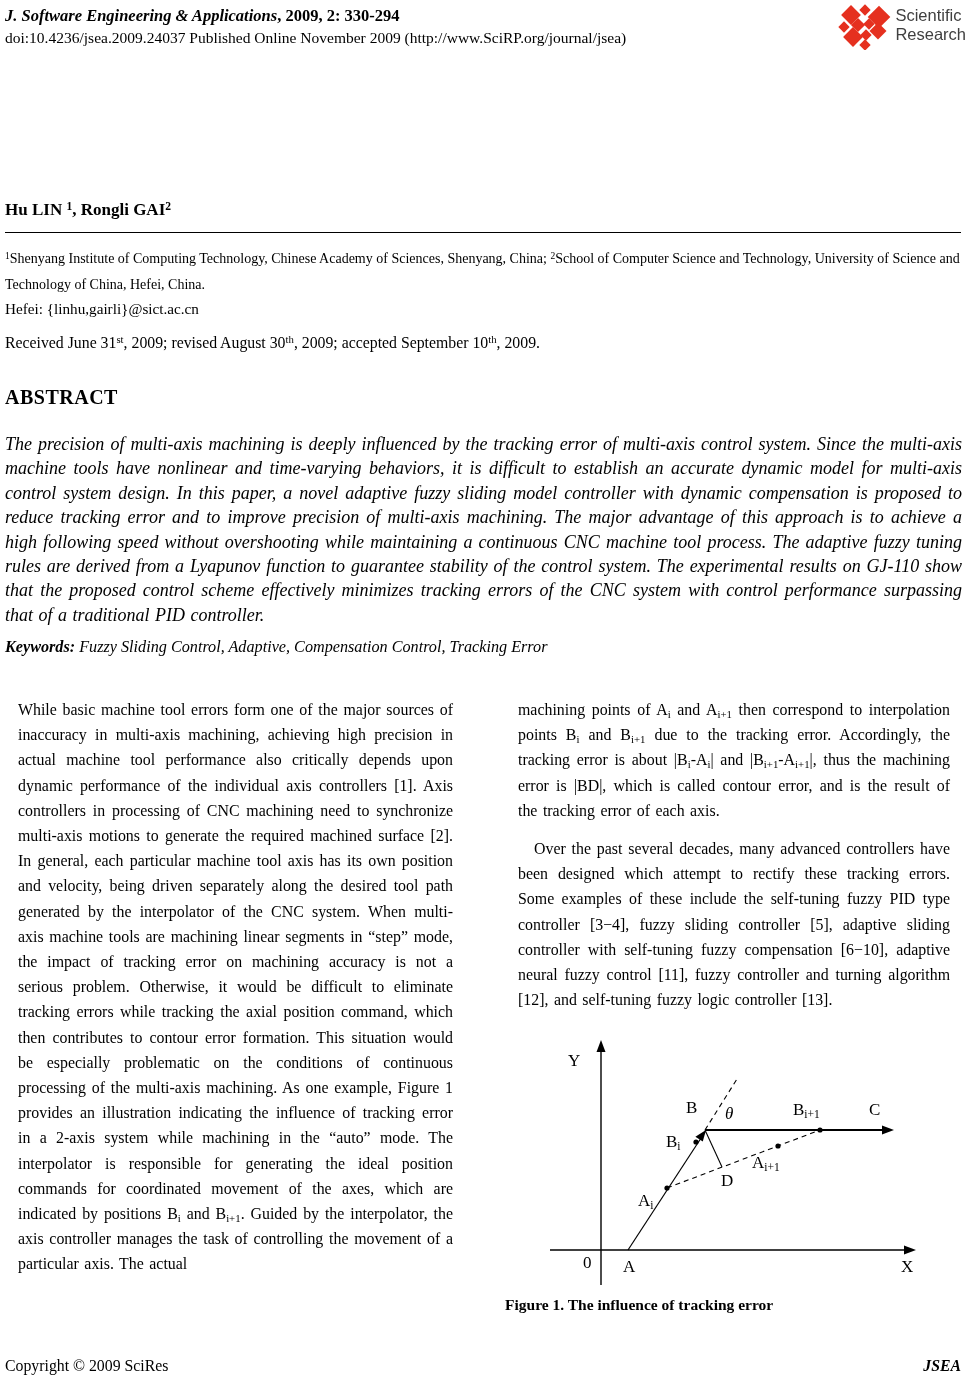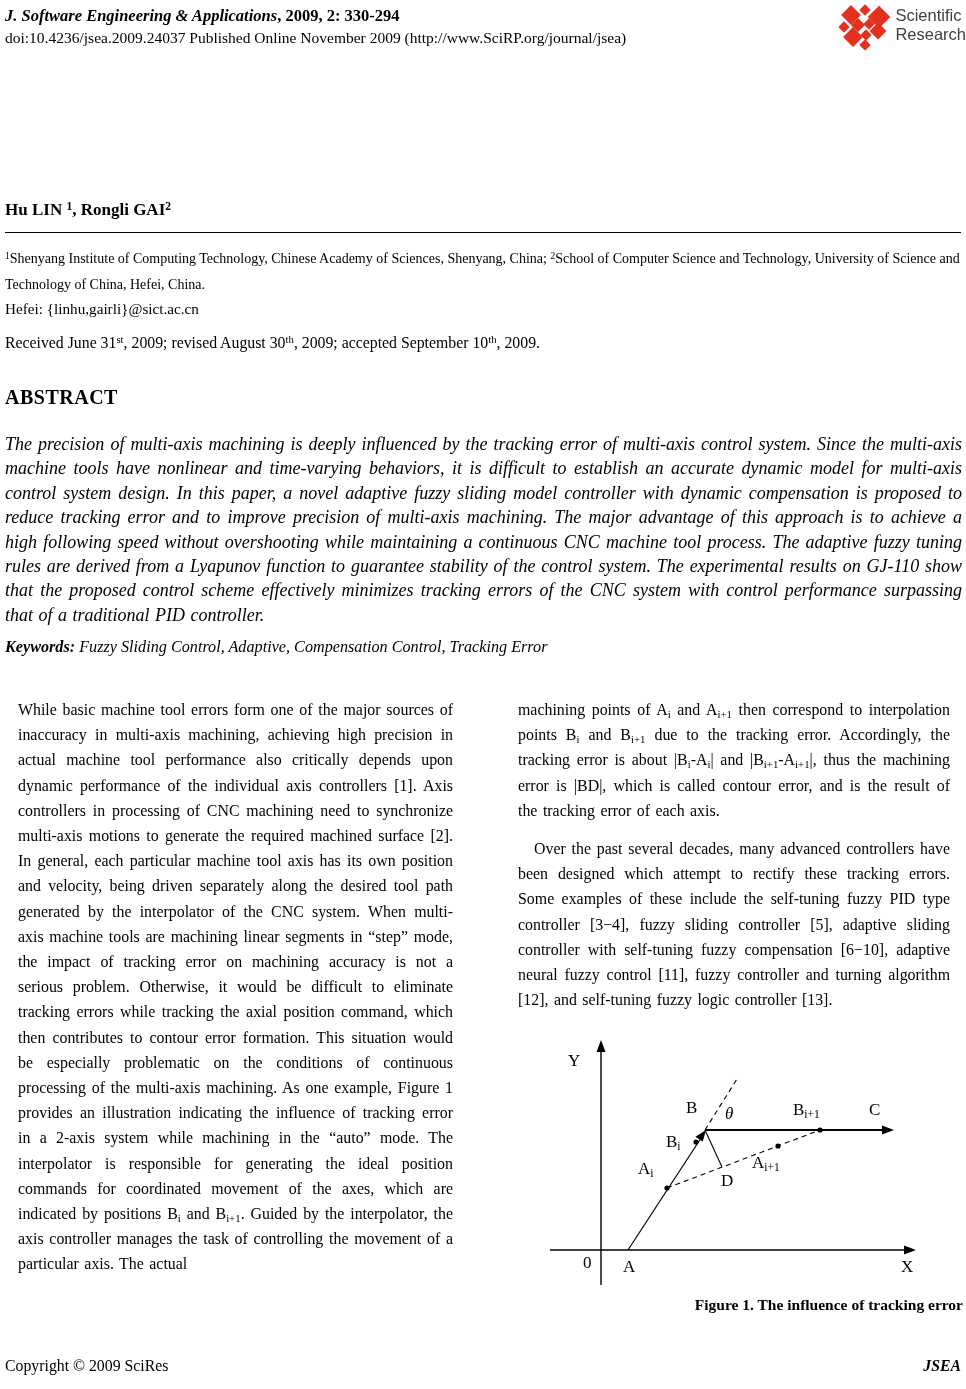--- a/index.html
+++ b/index.html
@@ -37,21 +37,21 @@
   .col-right{left:505px;top:684px;width:458px;}
   .sec-heading{font-size:19.5px;font-weight:bold;margin:0 0 12px 0;}
   .body-par{font-size:15.9px;line-height:25.2px;text-align:justify;word-spacing:1.5px;margin:13px;}
   .body-par.indent{text-indent:16px;}
 
   
   .figure-box{left:540px;top:1038px;width:395px;height:252px;}
   .figure-box svg{position:absolute;left:0;top:0;}
   .fig-label{position:absolute;font-size:17px;white-space:nowrap;}
   .fig-label.it{font-style:italic;}
-  .fig-caption{left:505px;top:1296px;width:458px;text-align:right;font-size:15.5px;font-weight:bold;}
+  .fig-caption{left:505px;top:1296px;width:458px;text-align:left;font-size:15.5px;font-weight:bold;}
 
   
   .footer-left{left:5px;top:1357px;font-size:15.8px;}
   .footer-right{right:5px;top:1357px;font-size:15.8px;font-weight:bold;font-style:italic;}
 </style>
 </head>
 <body>
 
 <div class="abs journal-line">
   <span class="jtitle">J. Software Engineering &amp; Applications</span><span>, 2009, 2: 330-294</span>
@@ -138,20 +138,20 @@
   </svg>
   <span class="fig-label" style="left:28px;top:13px;">Y</span>
   <span class="fig-label" style="left:361px;top:219px;">X</span>
   <span class="fig-label" style="left:43px;top:215px;">0</span>
   <span class="fig-label" style="left:83px;top:219px;">A</span>
   <span class="fig-label" style="left:146px;top:60px;">B</span>
   <span class="fig-label it" style="left:185px;top:66px;">θ</span>
   <span class="fig-label" style="left:329px;top:62px;">C</span>
   <span class="fig-label" style="left:126px;top:94px;">B<sub>i</sub></span>
   <span class="fig-label" style="left:253px;top:62px;">B<sub>i+1</sub></span>
-  <span class="fig-label" style="left:98px;top:121px;text-align:right;">A<sub>i</sub></span>
+  <span class="fig-label" style="left:98px;top:153px;text-align:right;">A<sub>i</sub></span>
   <span class="fig-label" style="left:212px;top:115px;">A<sub>i+1</sub></span>
   <span class="fig-label" style="left:181px;top:133px;">D</span>
 </div>
 <div class="abs fig-caption">Figure 1. The influence of tracking error</div>
 
 <div class="abs footer-left">Copyright © 2009 SciRes</div>
 <div class="abs footer-right">JSEA</div>
 
 </body></html>

